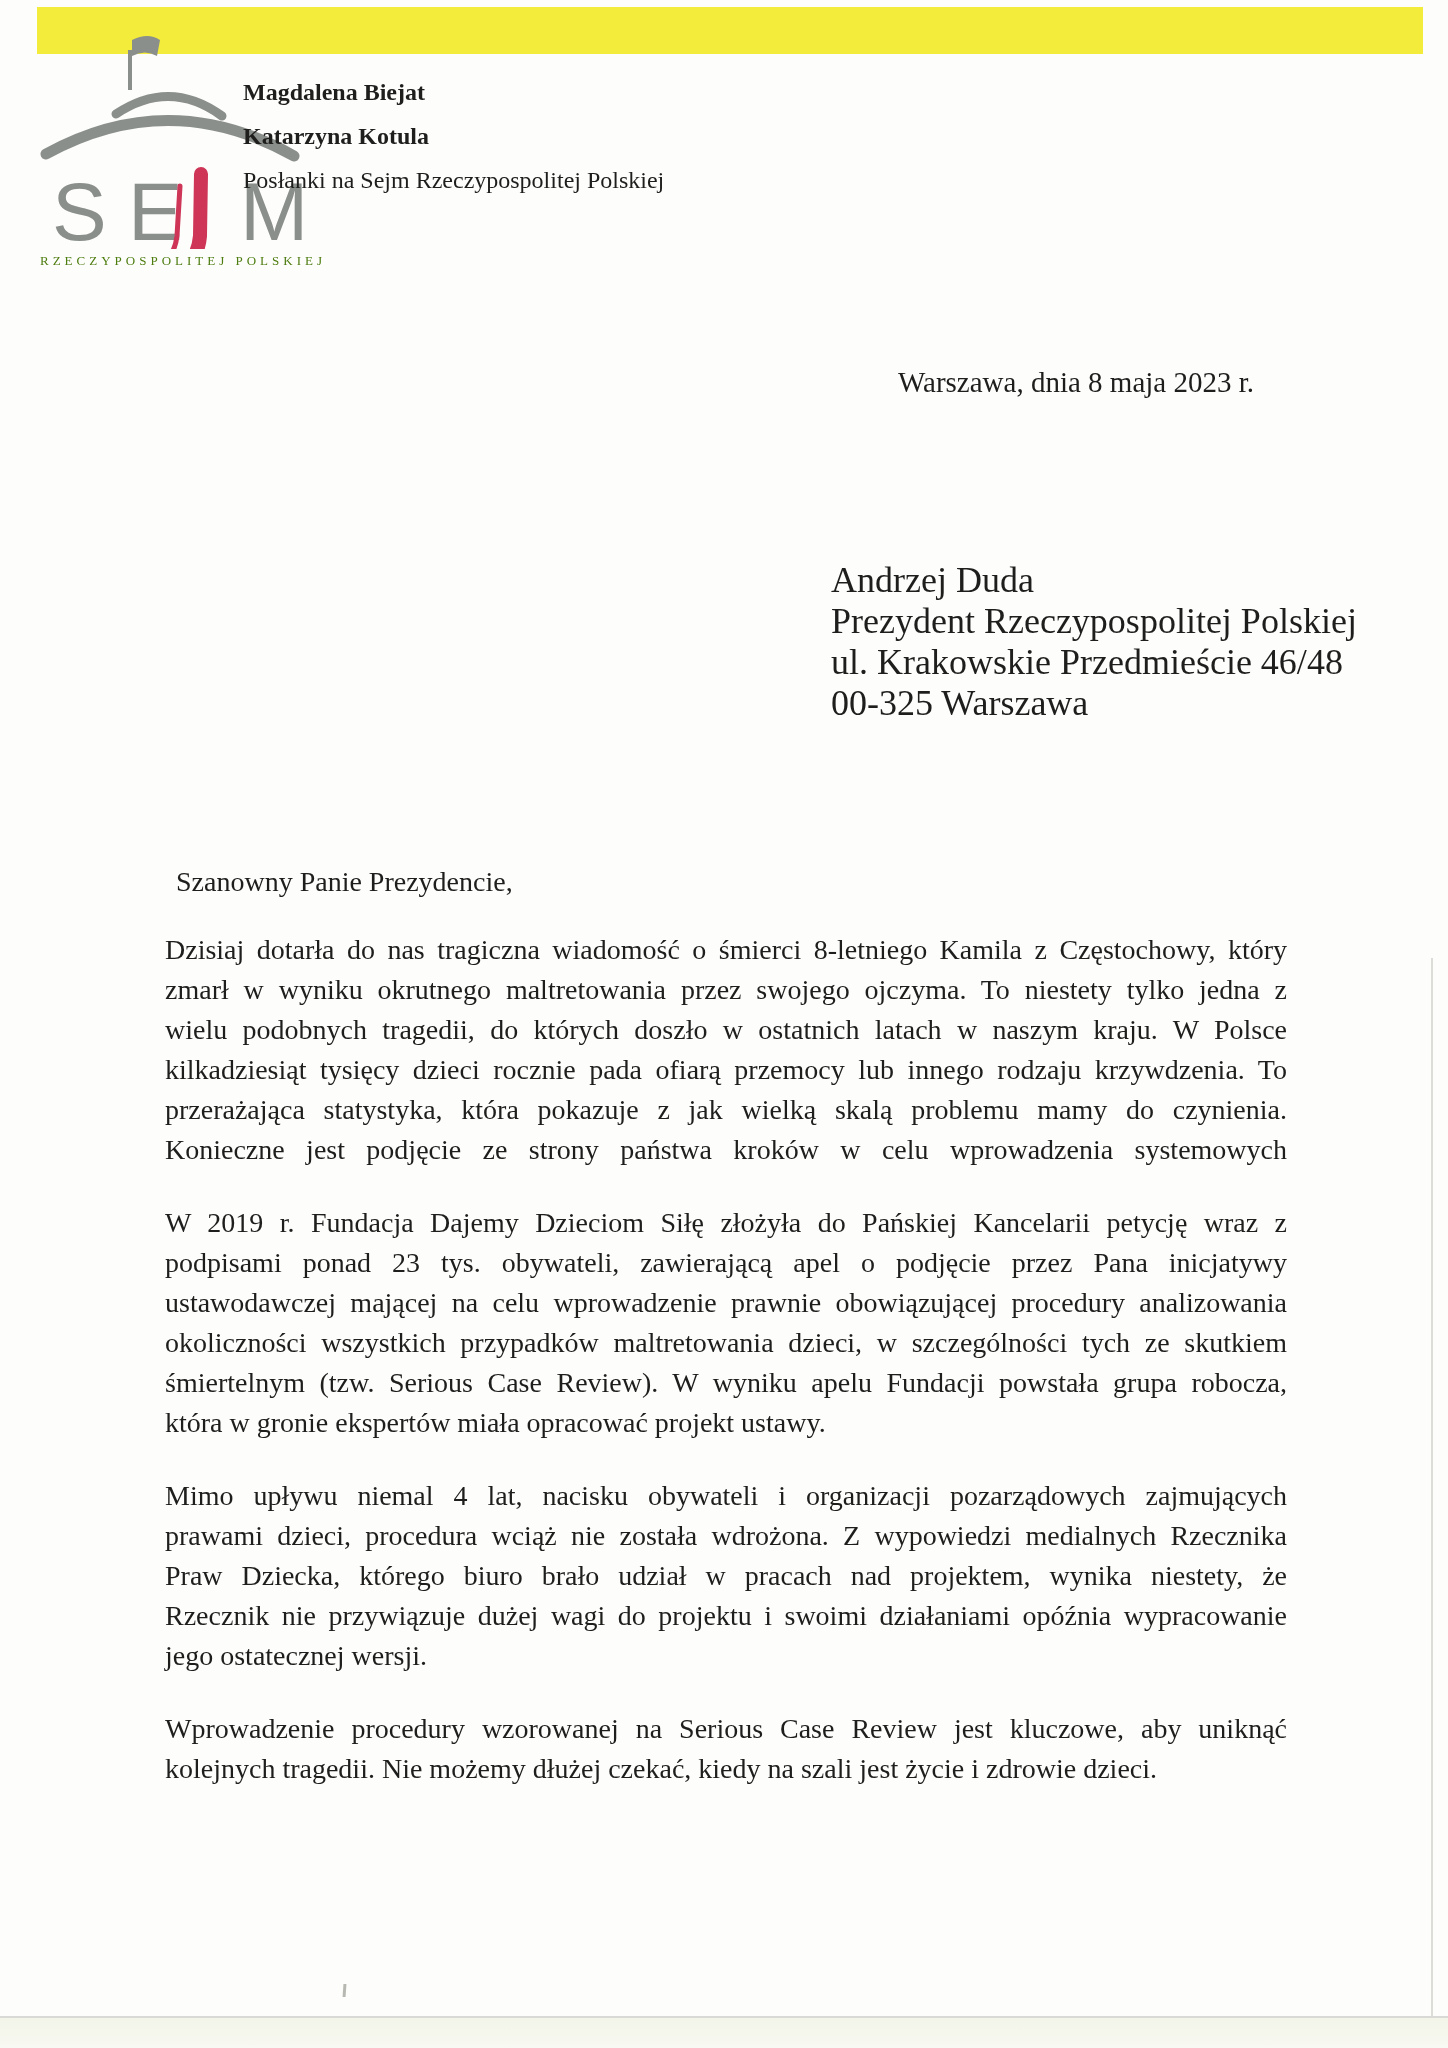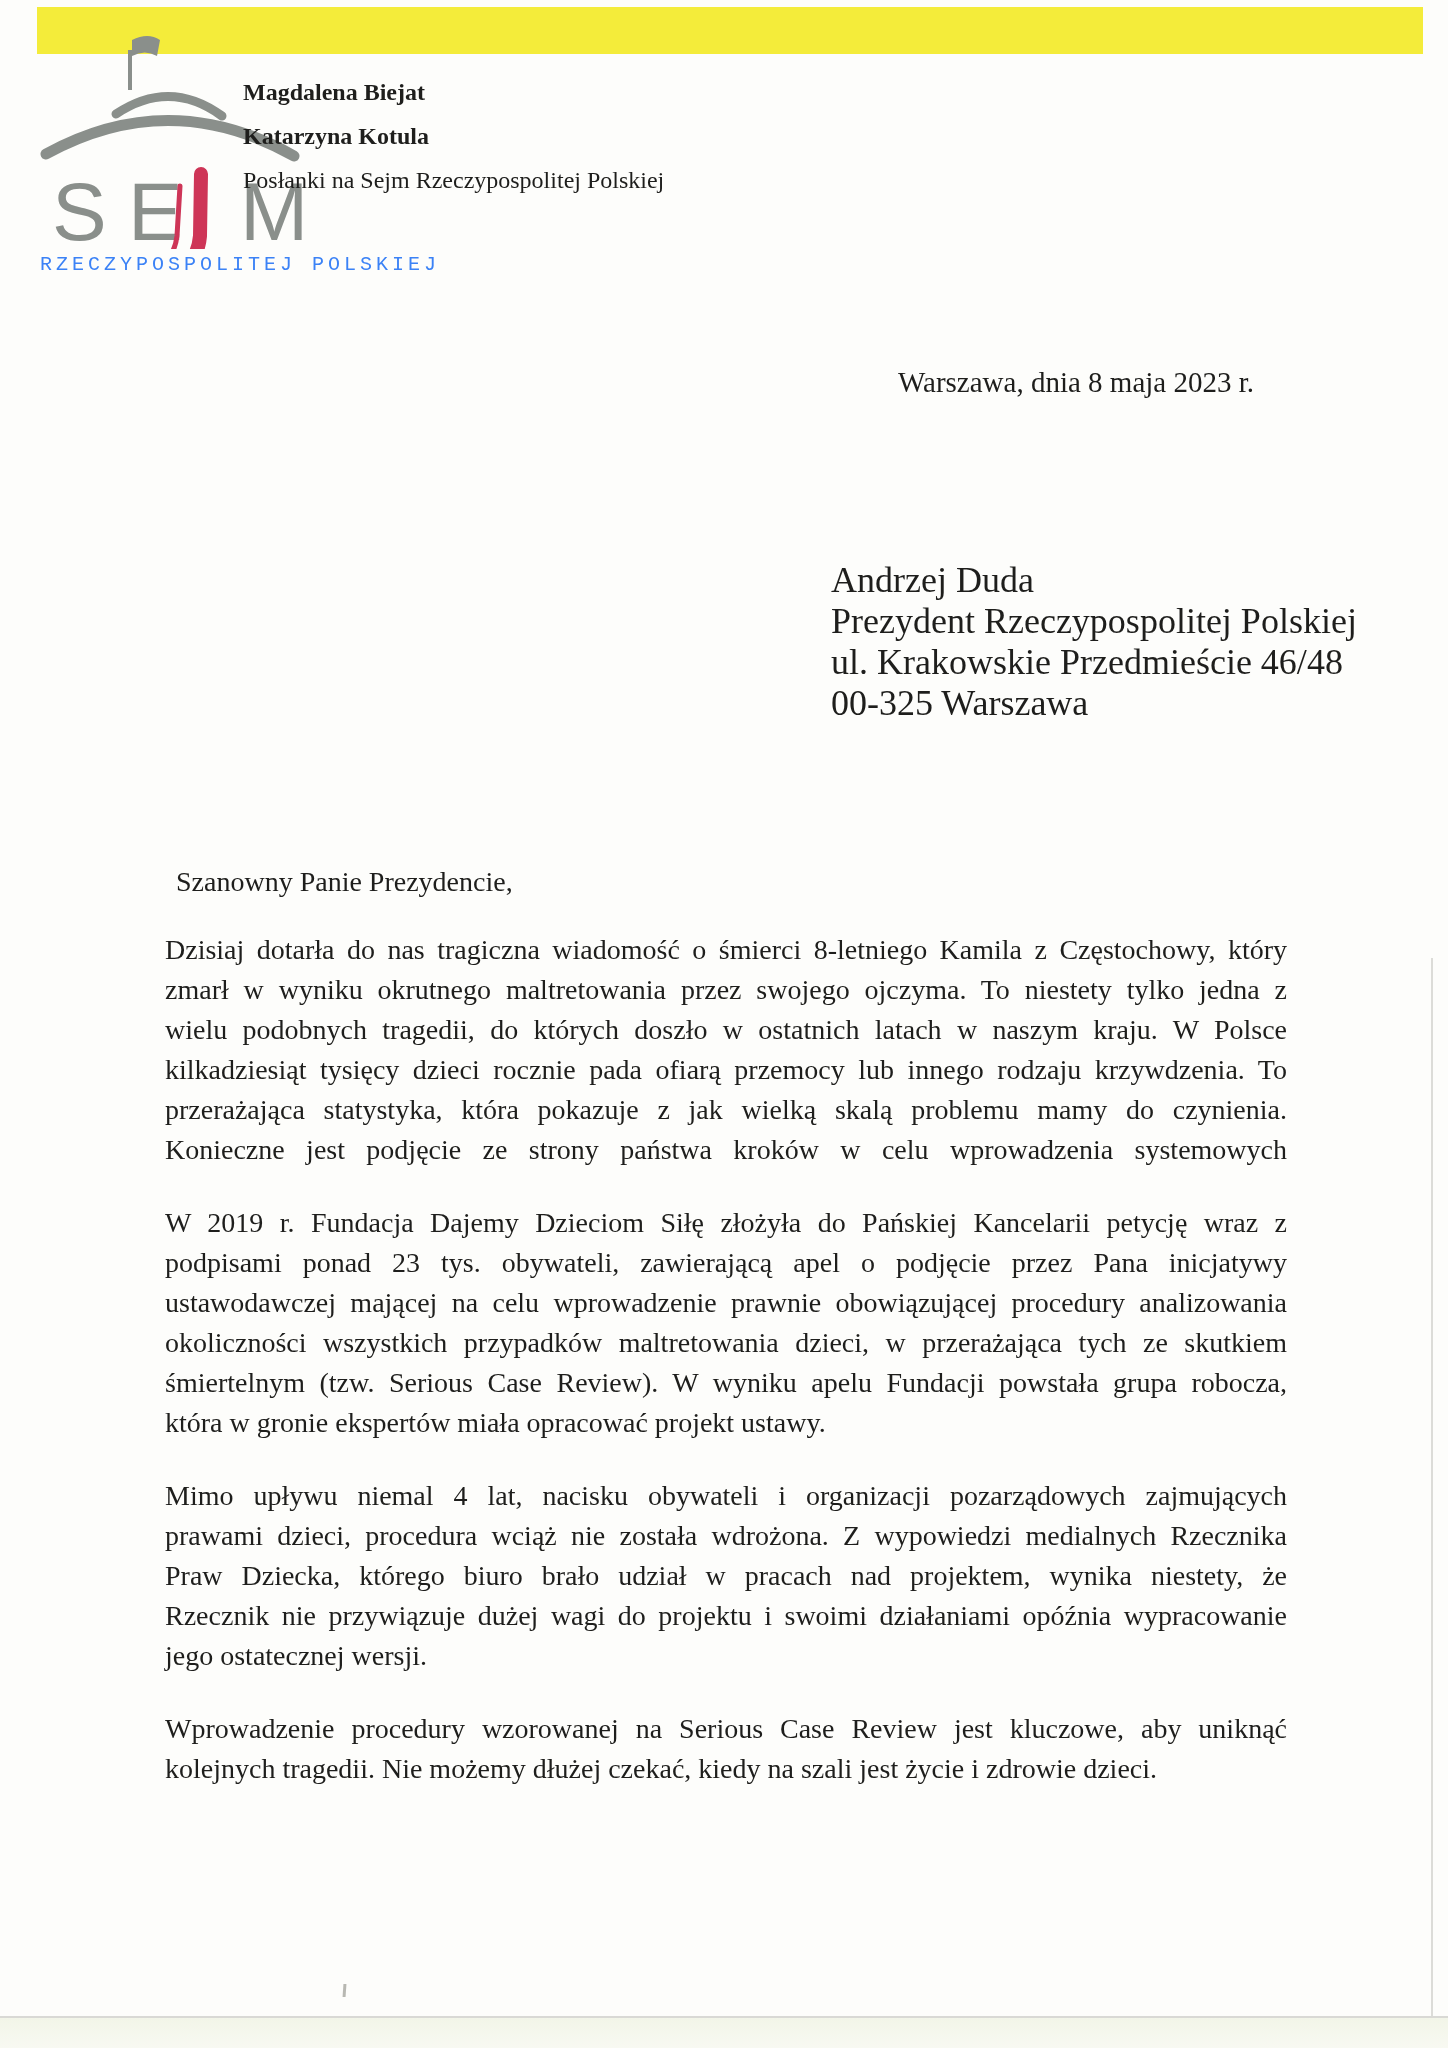--- a/index.html
+++ b/index.html
@@ -8,22 +8,22 @@
     background:#fdfdfb; overflow:hidden;
     font-family:"Liberation Serif", serif; color:#1e1e1c;
   }
   .topbar { position:absolute; left:37px; top:7px; width:1386px; height:47px; background:#f4ec3a; }
 
   
   .logo { position:absolute; left:28px; top:34px; width:290px; height:255px; }
   .logo svg { display:block; }
   .logo-caption {
     position:absolute; left:12px; top:219px; width:276px;
-    font-family:Liberation Mono, monospace; font-size:20px;
-    letter-spacing:4px; color:#3b82f6; white-space:nowrap;
+    font-family:Liberation Serif, serif; font-size:13px;
+    letter-spacing:4px; color:#4d7c0f; white-space:nowrap;
   }
 
   
   .sender-block { position:absolute; left:243px; top:70px; line-height:44px; font-size:24px; }
   .sender-name { font-weight:bold; }
 
   .dateline { position:absolute; left:898px; top:338px; font-size:29px; white-space:nowrap;margin-top:28px; }
 
   .recipient { position:absolute; left:831px; top:560px; font-size:36px; line-height:41px; }
 
@@ -96,21 +96,21 @@
         <div class="line just">zmarł w wyniku okrutnego maltretowania przez swojego ojczyma. To niestety tylko jedna z</div>
         <div class="line just">wielu podobnych tragedii, do których doszło w ostatnich latach w naszym kraju. W Polsce</div>
         <div class="line just">kilkadziesiąt tysięcy dzieci rocznie pada ofiarą przemocy lub innego rodzaju krzywdzenia. To</div>
         <div class="line just">przerażająca statystyka, która pokazuje z jak wielką skalą problemu mamy do czynienia.</div>
         <div class="line just">Konieczne jest podjęcie ze strony państwa kroków w celu wprowadzenia systemowych</div>
       </div>
       <div class="para">
         <div class="line just">W 2019 r. Fundacja Dajemy Dzieciom Siłę złożyła do Pańskiej Kancelarii petycję wraz z</div>
         <div class="line just">podpisami ponad 23 tys. obywateli, zawierającą apel o podjęcie przez Pana inicjatywy</div>
         <div class="line just">ustawodawczej mającej na celu wprowadzenie prawnie obowiązującej procedury analizowania</div>
-        <div class="line just">okoliczności wszystkich przypadków maltretowania dzieci, w przerażająca tych ze skutkiem</div>
+        <div class="line just">okoliczności wszystkich przypadków maltretowania dzieci, w szczególności tych ze skutkiem</div>
         <div class="line just">śmiertelnym (tzw. Serious Case Review). W wyniku apelu Fundacji powstała grupa robocza,</div>
         <div class="line">która w gronie ekspertów miała opracować projekt ustawy.</div>
       </div>
       <div class="para">
         <div class="line just">Mimo upływu niemal 4 lat, nacisku obywateli i organizacji pozarządowych zajmujących</div>
         <div class="line just">prawami dzieci, procedura wciąż nie została wdrożona. Z wypowiedzi medialnych Rzecznika</div>
         <div class="line just">Praw Dziecka, którego biuro brało udział w pracach nad projektem, wynika niestety, że</div>
         <div class="line just">Rzecznik nie przywiązuje dużej wagi do projektu i swoimi działaniami opóźnia wypracowanie</div>
         <div class="line">jego ostatecznej wersji.</div>
       </div>

